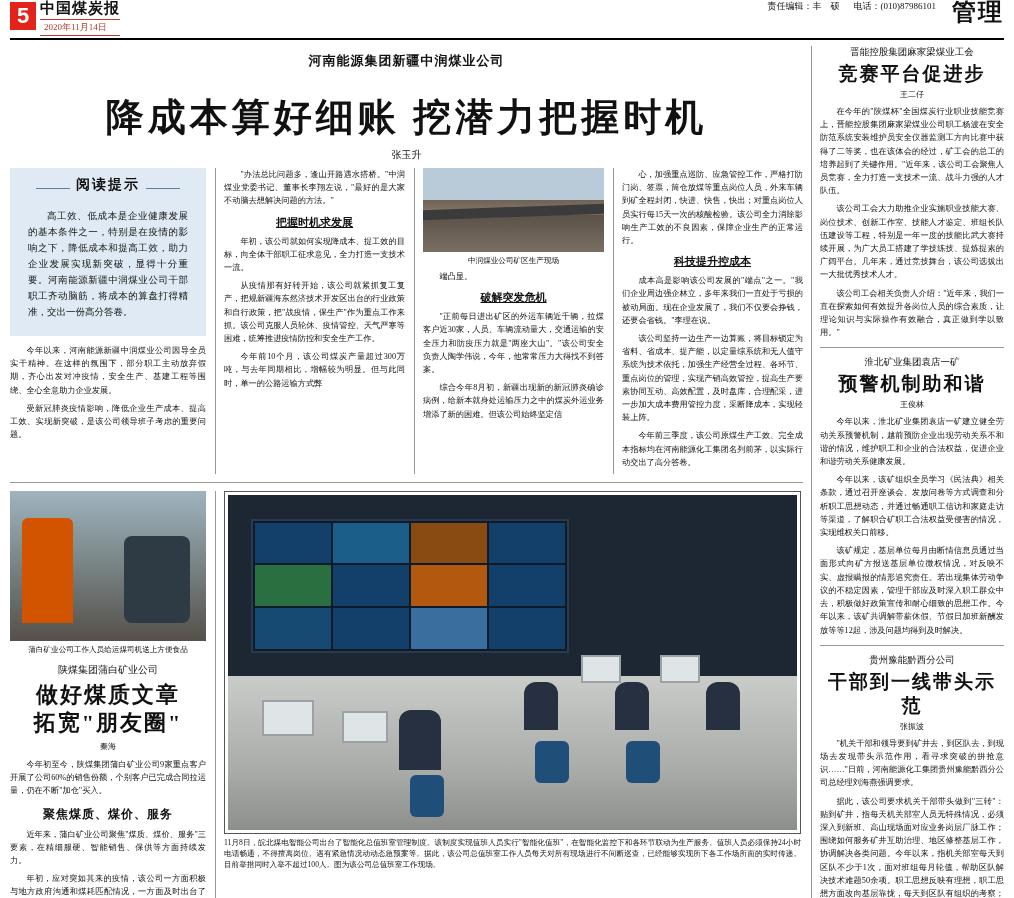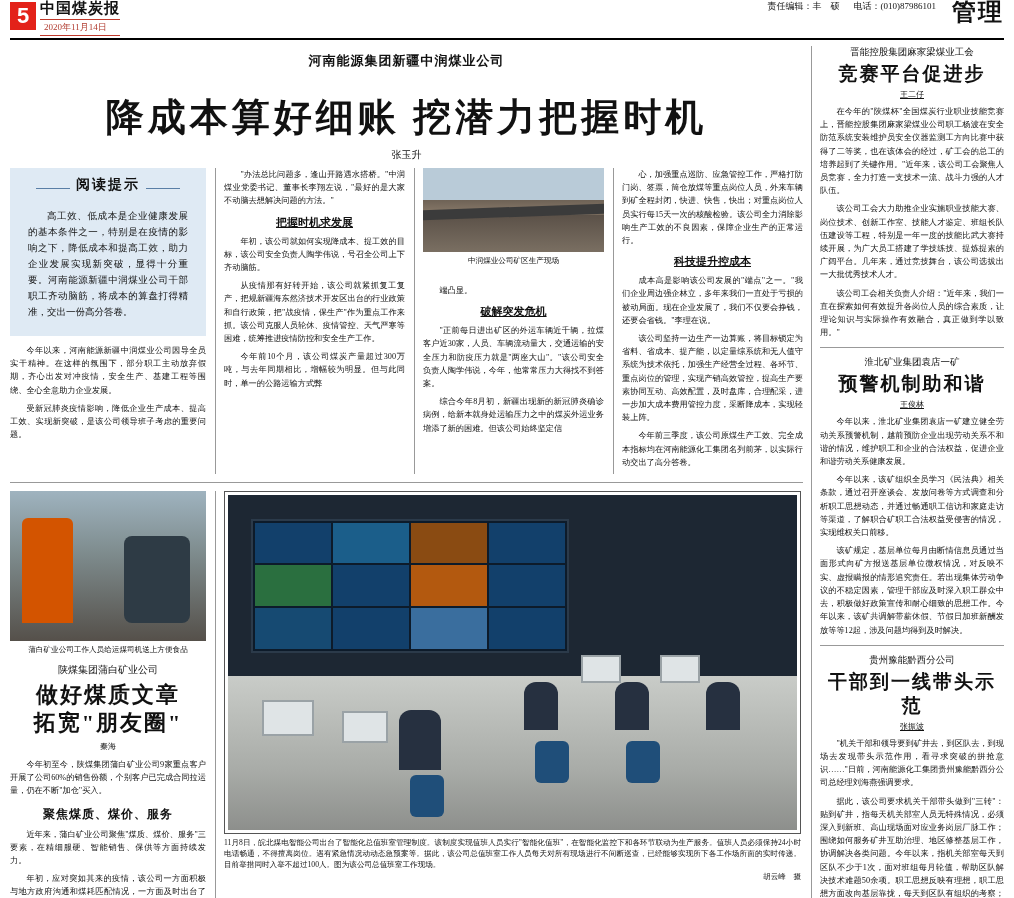--- a/index.html
+++ b/index.html
@@ -72,21 +72,21 @@
   .screenwall i:nth-child(9){ background:#164a72; }
   .screenwall i:nth-child(11){ background:#3a6e9e; }
   .ctrl-desk { position:absolute; left:0; bottom:0; width:100%; height:46%; background:linear-gradient(180deg,#c9ccc8 0%,#a9aca8 60%,#8d8f8c 100%); }
   .ctrl-person { position:absolute; bottom:18%; width:42px; height:60px; background:#263040; border-radius:12px 12px 0 0; }
   .ctrl-chair { position:absolute; bottom:6%; width:34px; height:42px; background:#1f4e79; border-radius:6px; }
   .ctrl-monitor { position:absolute; background:#dfe4e6; border:2px solid #9aa2a6; }
 
   
   .rh-kicker { font-size:9.5px; text-align:center; margin-bottom:3px; }
   .rh-title { font-size:19px; font-weight:bold; text-align:center; letter-spacing:2px; line-height:24px; margin-bottom:3px; }
-  .rh-author { font-size:8px; text-align:center; margin-bottom:5px;text-decoration:underline; }
+  .rh-author { font-size:8px; text-align:center; margin-bottom:5px; }
   .hr-thin { border:0; border-top:1px solid #999; margin:8px 0; }
 
   
   .lh-kicker { font-size:10px; text-align:center; margin-bottom:4px; }
   .lh-title { font-size:22px; font-weight:bold; text-align:center; letter-spacing:2px; line-height:28px; }
   .lh-author { font-size:8px; text-align:center; margin:4px 0 6px; }
 
   .bar-title { font-size:12px; font-weight:bold; text-align:center; margin:8px 0 5px; letter-spacing:1px; }
 
   .mid-photo-wrap { border:1px solid #555; padding:3px; }
@@ -132,29 +132,29 @@
             </div>
             <p>高工效、低成本是企业健康发展的基本条件之一，特别是在疫情的影响之下，降低成本和提高工效，助力企业发展实现新突破，显得十分重要。河南能源新疆中润煤业公司干部职工齐动脑筋，将成本的算盘打得精准，交出一份高分答卷。</p>
           </div>
           <p class="body">今年以来，河南能源新疆中润煤业公司因导全员实干精神。在这样的氛围下，部分职工主动放弃假期，齐心出发对冲疫情，安全生产、基建工程等围绕、全心全意助力企业发展。</p>
           <p class="body">受新冠肺炎疫情影响，降低企业生产成本、提高工效、实现新突破，是该公司领导班子考虑的重要问题。</p>
         </div>
 
         <div class="rule-v" style="width:190px;">
           <p class="body">"办法总比问题多，逢山开路遇水搭桥。"中润煤业党委书记、董事长李翔左说，"最好的是大家不动脑去想解决问题的方法。"</p>
           <h4 class="subhead">把握时机求发展</h4>
-          <p class="body">年初，该公司就如何实现降成本、提工效的目标，该公司安全负责人陶学伟说，号召全公司上下齐动脑筋。</p>
+          <p class="body">年初，该公司就如何实现降成本、提工效的目标，向全体干部职工征求意见，全力打造一支技术一流。</p>
           <p class="body">从疫情那有好转开始，该公司就紧抓复工复产，把规新疆海东然济技术开发区出台的行业政策和自行政策，把"战疫情，保生产"作为重点工作来抓。该公司克服人员轮休、疫情管控、天气严寒等困难，统筹推进疫情防控和安全生产工作。</p>
           <p class="body">今年前10个月，该公司煤炭产量超过300万吨，与去年同期相比，增幅较为明显。但与此同时，单一的公路运输方式弊</p>
         </div>
 
         <div class="rule-v" style="width:190px;">
           <div class="photo photo-desert"></div>
           <div class="cap cap-center">中润煤业公司矿区生产现场</div>
-          <div style="font-size:8.2px; line-height:13.2px; text-indent:2em; margin-top:18px;">端凸显。</div>
+          <div style="font-size:8.2px; line-height:13.2px; text-indent:2em; margin-top:4px;">端凸显。</div>
           <h4 class="subhead">破解突发危机</h4>
           <p class="body">"正前每日进出矿区的外运车辆近千辆，拉煤客户近30家，人员、车辆流动量大，交通运输的安全压力和防疫压力就是"两座大山"。"该公司安全负责人陶学伟说，今年，他常常压力大得找不到答案。</p>
           <p class="body">综合今年8月初，新疆出现新的新冠肺炎确诊病例，给新本就身处运输压力之中的煤炭外运业务增添了新的困难。但该公司始终坚定信</p>
         </div>
 
         <div class="rule-v" style="width:190px;">
           <p class="body">心，加强重点巡防、应急管控工作，严格打防门岗、签票，筒仓放煤等重点岗位人员，外来车辆到矿全程封闭，快进、快售，快出；对重点岗位人员实行每15天一次的核酸检验。该公司全力消除影响生产工效的不良因素，保障企业生产的正常运行。</p>
           <h4 class="subhead">科技提升控成本</h4>
           <p class="body">成本高是影响该公司发展的"端点"之一。"我们企业周边强企林立，多年来我们一直处于亏损的被动局面。现在企业发展了，我们不仅要会挣钱，还要会省钱。"李理在说。</p>
           <p class="body">该公司坚持一边生产一边算账，将目标锁定为省料、省成本、提产能，以定量综系统和无人值守系统为技术依托，加强生产经营全过程、各环节、重点岗位的管理，实现产销高效管控，提高生产要素协同互动、高效配置，及时盘库，合理配采，进一步加大成本费用管控力度，采断降成本，实现轻装上阵。</p>
@@ -207,21 +207,20 @@
               <div class="ctrl-person" style="left:30%;"></div>
               <div class="ctrl-person" style="left:52%; bottom:30%; height:48px; width:34px;"></div>
               <div class="ctrl-person" style="left:68%; bottom:30%; height:48px; width:34px;"></div>
               <div class="ctrl-person" style="left:84%; bottom:30%; height:48px; width:34px;"></div>
               <div class="ctrl-chair" style="left:32%; bottom:4%;"></div>
               <div class="ctrl-chair" style="left:54%; bottom:14%;"></div>
               <div class="ctrl-chair" style="left:70%; bottom:14%;"></div>
             </div>
           </div>
           <div class="cap">11月8日，皖北煤电智能公司出台了智能化总值班室管理制度。该制度实现值班人员实行"智能化值班"，在智能化监控下和各环节联动为生产服务。值班人员必须保持24小时电话畅通，不得擅离岗位。遇有紧急情况动动态急预案等。据此，该公司总值班室工作人员每天对所有现场进行不间断巡查，已经能够实现所下各工作场所面的实时传递。目前举措同时入举不超过100人。图为该公司总值班室工作现场。</div>
-          <div class="credit">胡云峰　摄</div>
         </div>
       </div>
     </div>
 
     <div class="col-right">
 
       <div>
         <div class="rh-kicker">晋能控股集团麻家梁煤业工会</div>
         <div class="rh-title">竞赛平台促进步</div>
         <div class="rh-author">王二仔</div>

